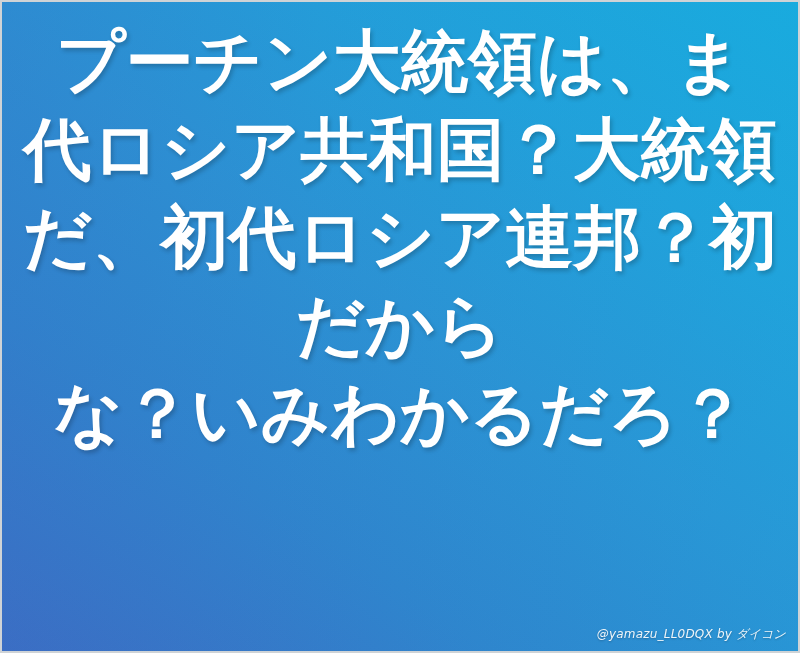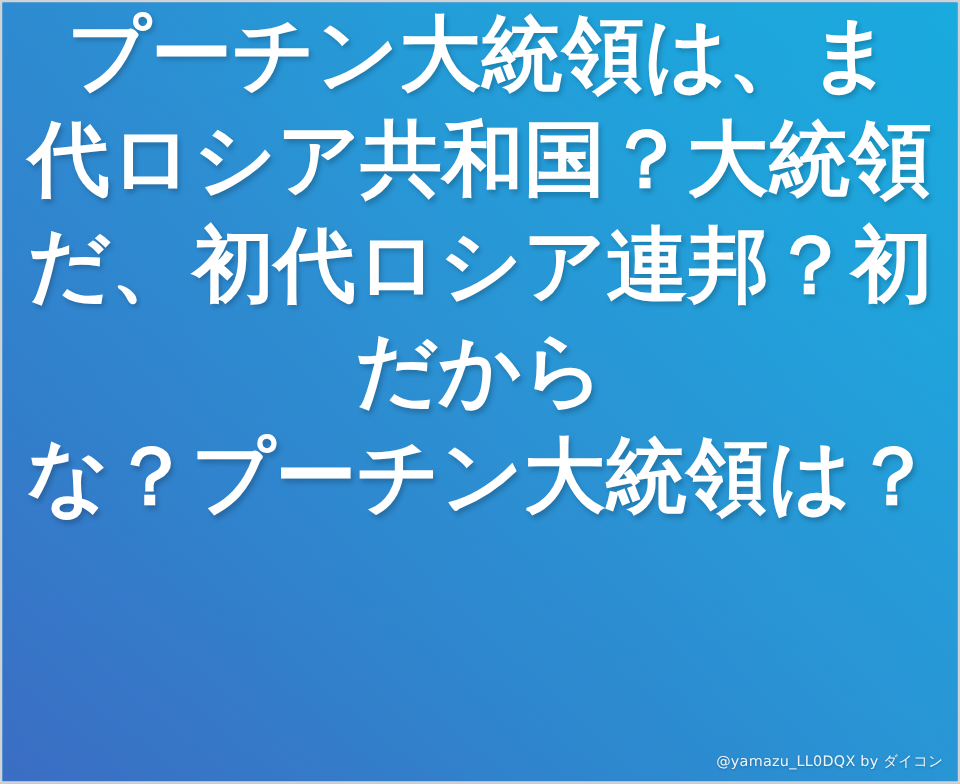--- a/index.html
+++ b/index.html
@@ -44,20 +44,21 @@
                 rgba(20,180,228,0.16) 100%);
   }
 
   .text-stack {
     position: absolute;
     inset: 0;
     display: flex;
     flex-direction: column;
     justify-content: flex-start;
     align-items: center;
+    padding-top: 16px;
     box-sizing: border-box;
   }
 
   .line {
     width: 100%;
     text-align: center;
     color: #ffffff;
     font-weight: 700;
     font-size: 68px;
     line-height: 88px;
@@ -70,33 +71,34 @@
   .watermark {
     position: absolute;
     right: 12px;
     bottom: 8px;
     color: rgba(255,255,255,0.92);
     font-size: 12px;
     font-weight: 400;
     letter-spacing: 0.2px;
     text-shadow: 0 1px 2px rgba(0,0,0,0.25);
     font-family: "DejaVu Sans", "Liberation Sans", sans-serif;
+    font-style: italic;
   }
 </style>
 </head>
 <body>
 
 <div class="card">
 
   <div class="card-bg"></div>
   <div class="card-bg-overlay"></div>
 
   <div class="text-stack">
     <div class="line">プーチン大統領は、ま</div>
     <div class="line">代ロシア共和国？大統領</div>
     <div class="line">だ、初代ロシア連邦？初</div>
     <div class="line">だから</div>
-    <div class="line">な？プーチン大統領は？</div>
+    <div class="line">な？いみわかるだろ？</div>
   </div>
 
   <div class="watermark">@yamazu_LL0DQX by ダイコン</div>
 
 </div>
 
 </body></html>

